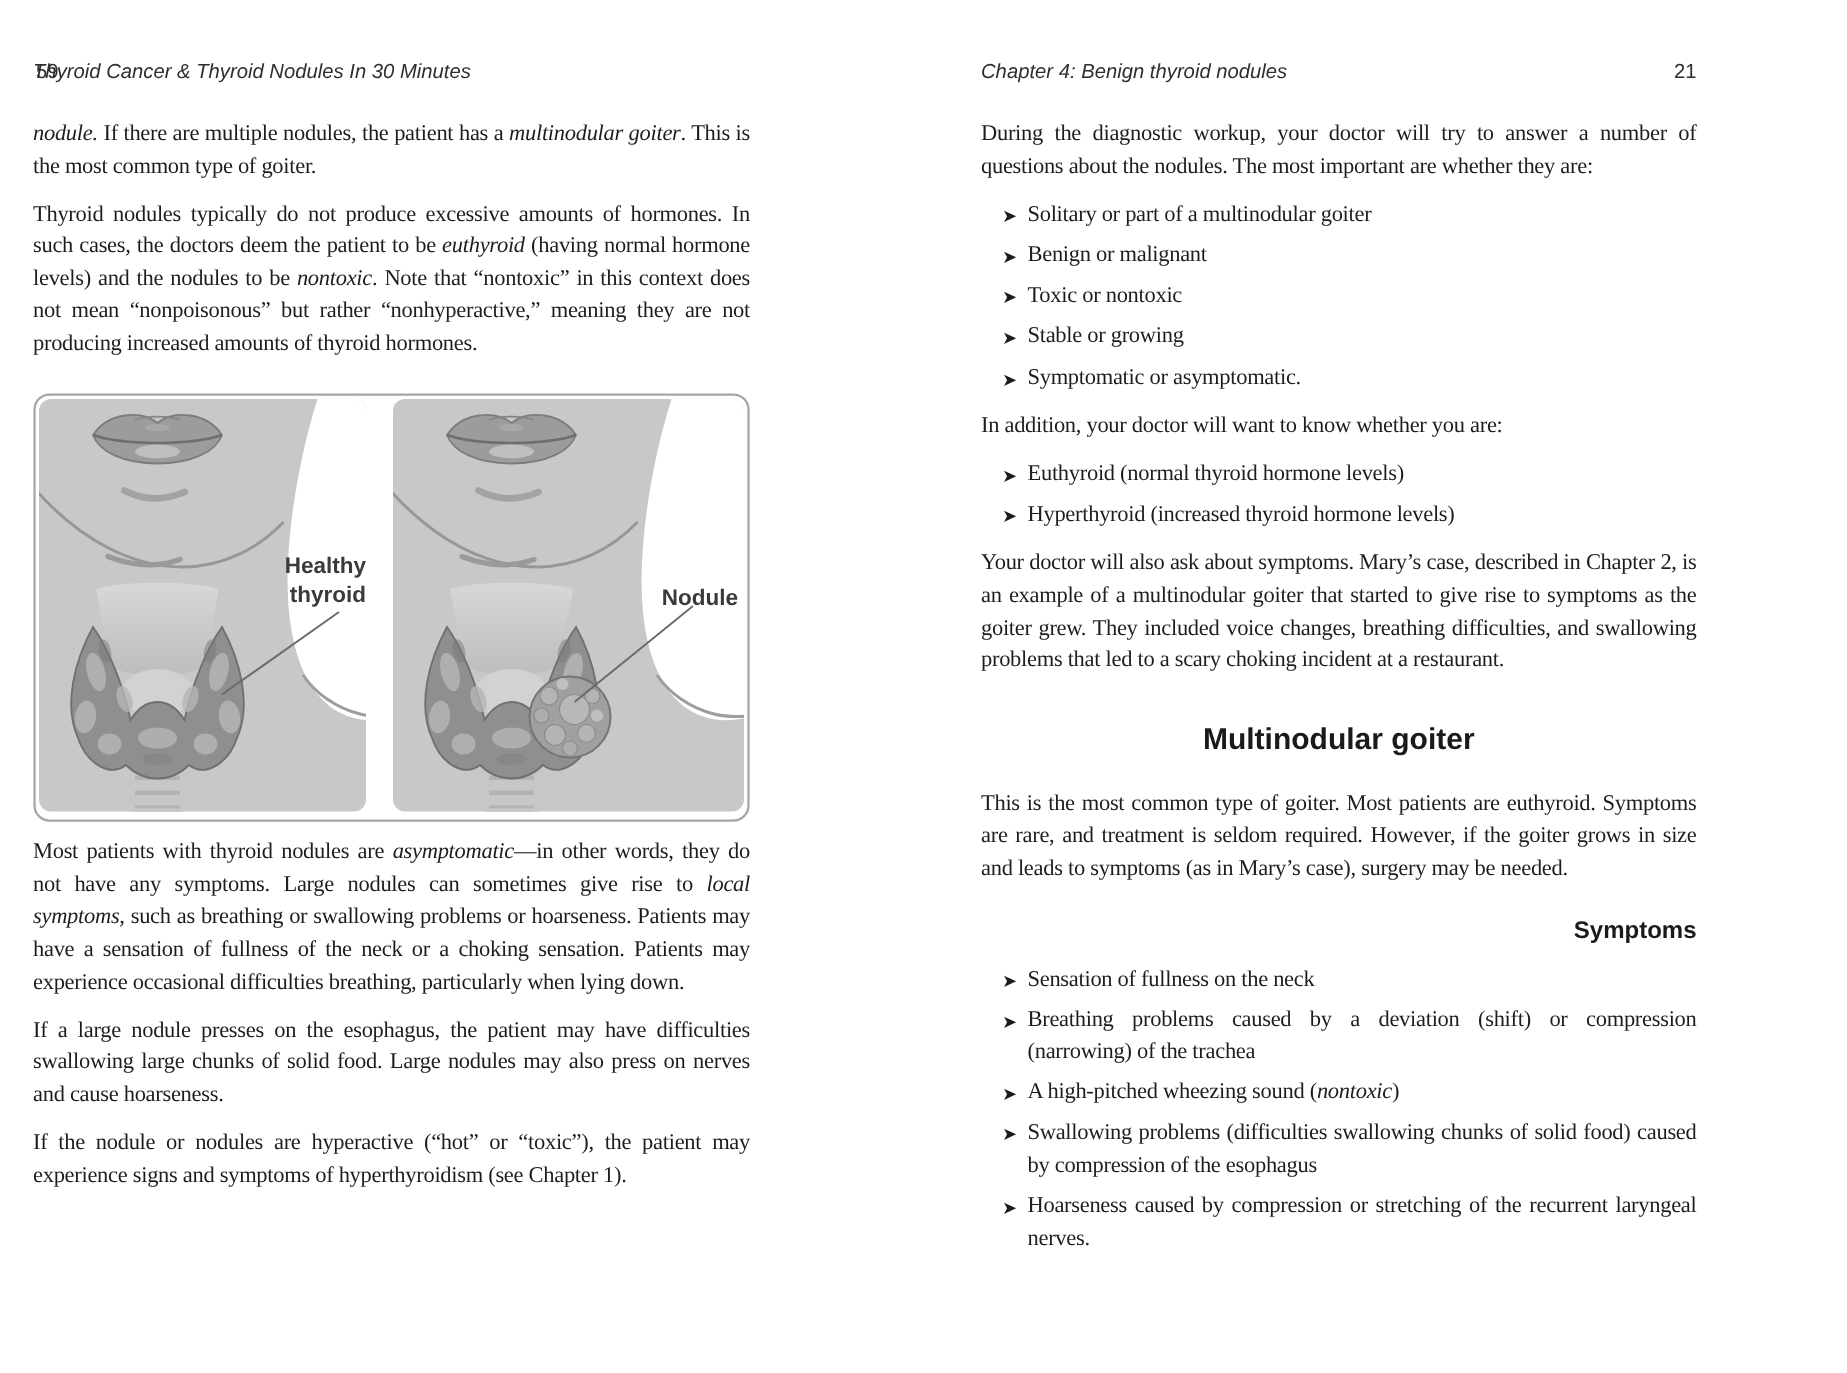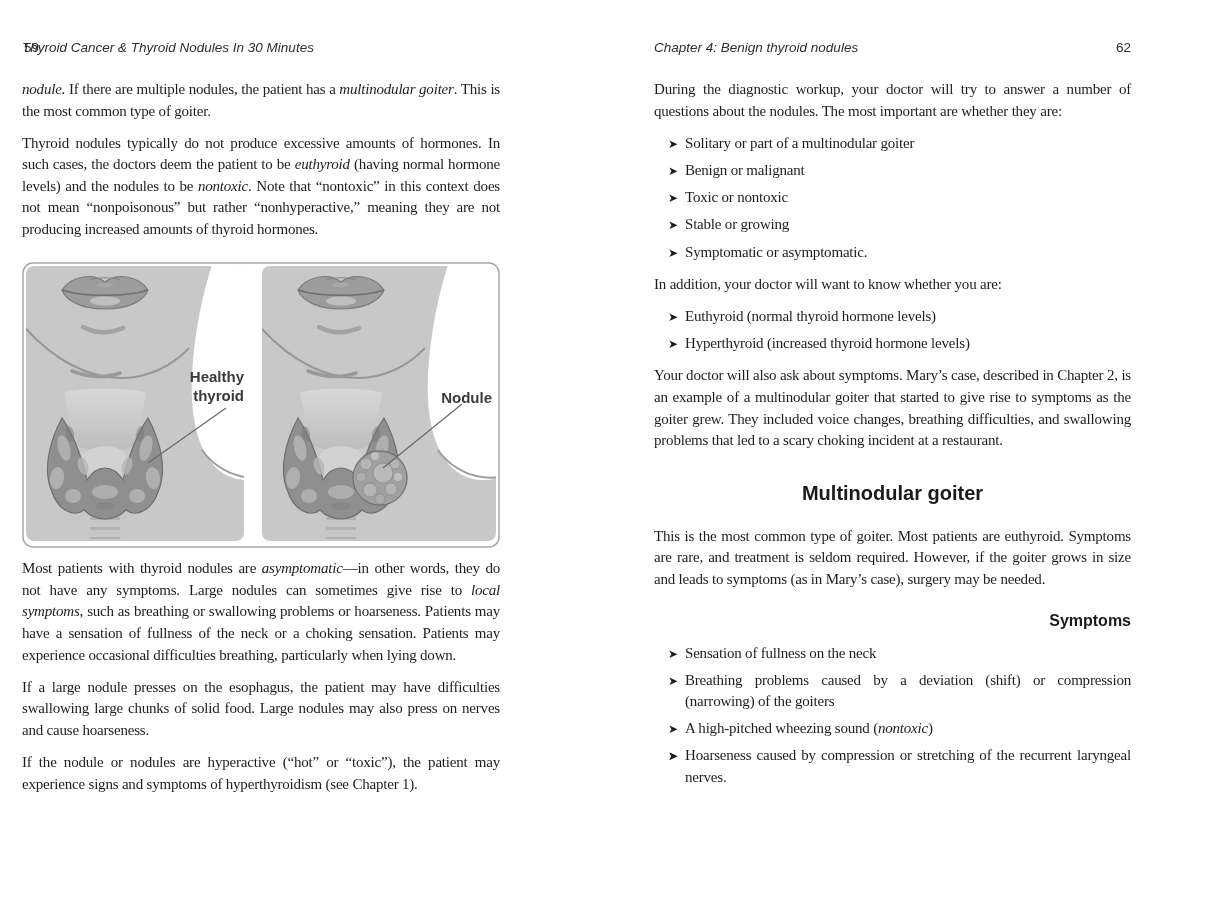--- a/index.html
+++ b/index.html
@@ -176,21 +176,21 @@
   </svg>
 
   <p class="body afterfig"><span>Most patients with thyroid nodules are </span><i>asymptomatic</i><span>—in other words, they do not have any symptoms. Large nodules can sometimes give rise to </span><i>local symptoms</i><span>, such as breathing or swallowing problems or hoarseness. Patients may have a sensation of fullness of the neck or a choking sensation. Patients may experience occasional difficulties breathing, particularly when lying down.</span></p>
   <p class="body"><span>If a large nodule presses on the esophagus, the patient may have difficulties swallowing large chunks of solid food. Large nodules may also press on nerves and cause hoarseness.</span></p>
   <p class="body"><span>If the nodule or nodules are hyperactive (“hot” or “toxic”), the patient may experience signs and symptoms of hyperthyroidism (see Chapter 1).</span></p>
 </div>
 
 <div class="page" id="page-right">
 
   <div class="runhead">
-    <span class="num">62</span>
+    <span class="num">21</span>
     <span class="rtitle">Chapter 4: Benign thyroid nodules</span>
   </div>
 
   <p class="body first">During the diagnostic workup, your doctor will try to answer a number of questions about the nodules. The most important are whether they are:</p>
 
   <ul class="arrows">
     <li><span class="arrow">➤</span><span>Solitary or part of a multinodular goiter</span></li>
     <li><span class="arrow">➤</span><span>Benign or malignant</span></li>
     <li><span class="arrow">➤</span><span>Toxic or nontoxic</span></li>
     <li><span class="arrow">➤</span><span>Stable or growing</span></li>
@@ -208,18 +208,18 @@
 
   <h2 class="section">Multinodular goiter</h2>
 
   <p class="body aftersection">This is the most common type of goiter. Most patients are euthyroid. Symptoms are rare, and treatment is seldom required. However, if the goiter grows in size and leads to symptoms (as in Mary’s case), surgery may be needed.</p>
 
   <h3 class="sub">Symptoms</h3>
 
 
   <ul class="arrows">
     <li><span class="arrow">➤</span><span><span>Sensation of fullness on the neck</span></span></li>
-    <li><span class="arrow">➤</span><span><span>Breathing problems caused by a deviation (shift) or compression (narrowing) of the goiters</span></span></li>
+    <li><span class="arrow">➤</span><span><span>Breathing problems caused by a deviation (shift) or compression (narrowing) of the trachea</span></span></li>
     <li><span class="arrow">➤</span><span><span>A high-pitched wheezing sound (</span><i>nontoxic</i><span>)</span></span></li>
-    <li><span class="arrow">➤</span></li>
+    <li><span class="arrow">➤</span><span><span>Swallowing problems (difficulties swallowing chunks of solid food) caused by compression of the esophagus</span></span></li>
     <li><span class="arrow">➤</span><span><span>Hoarseness caused by compression or stretching of the recurrent laryngeal nerves.</span></span></li>
   </ul>
 </div>
 
 </body></html>

